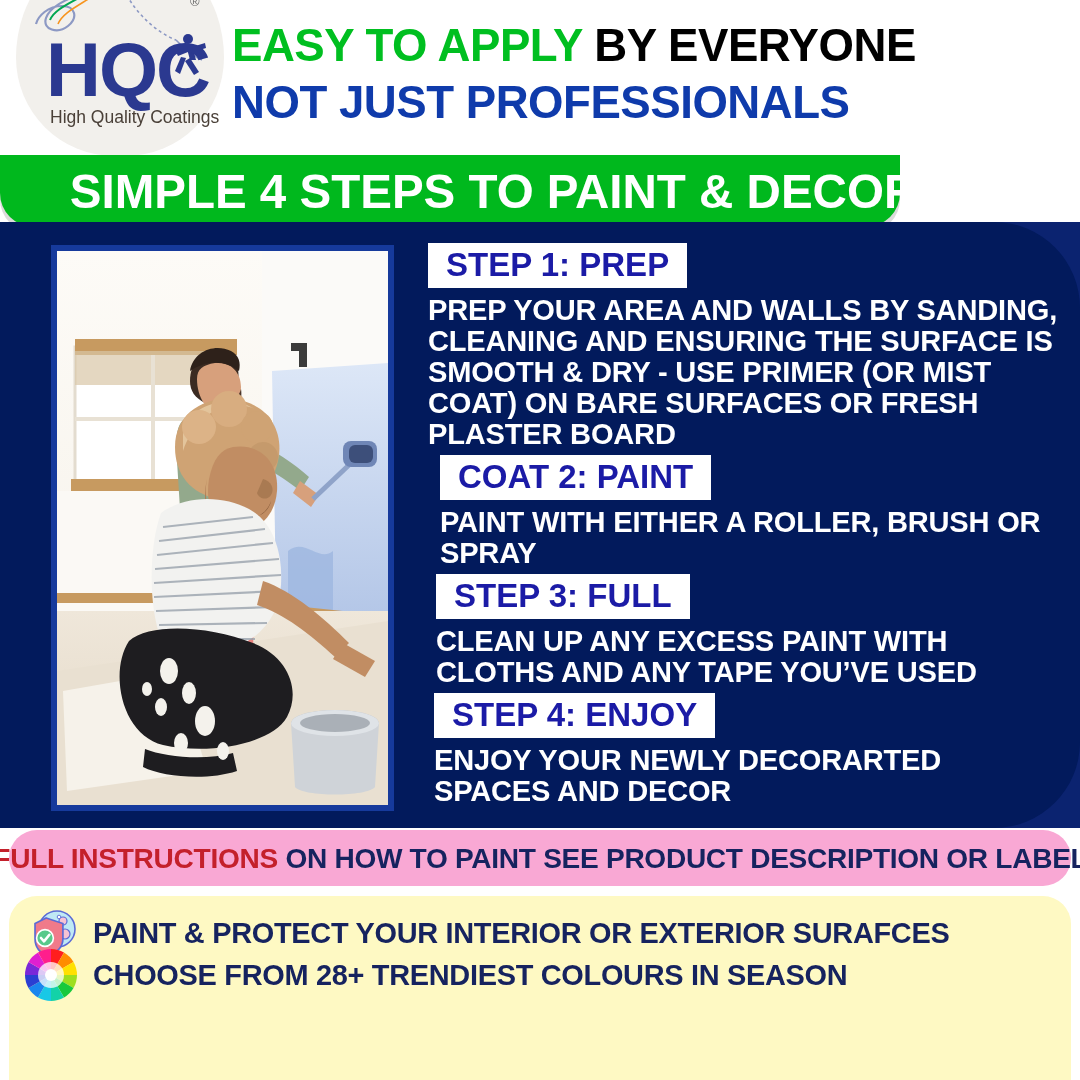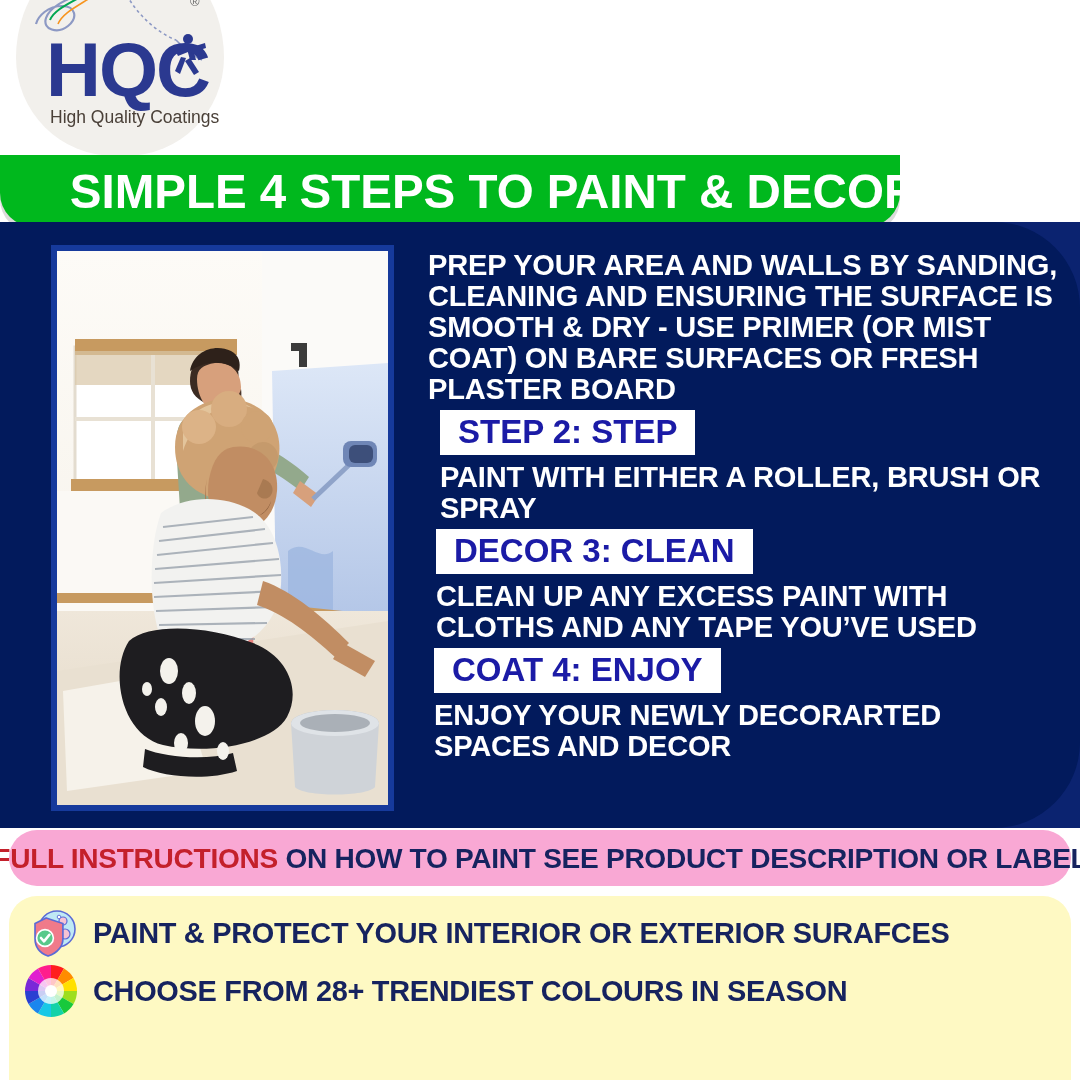--- a/index.html
+++ b/index.html
@@ -111,21 +111,21 @@
   
   #features-card {
     position:absolute; left:9px; top:896px; width:1062px; height:184px;
     background:#fef9c3; border-radius:28px 28px 0 0;
   }
   .feature-row {
     position:absolute; left:0; width:1062px; height:58px;
     display:flex; align-items:center;
   }
   #feature-row-0 { top:8px; }
-  #feature-row-1 { top:66px;text-align:right; }
+  #feature-row-1 { top:50px;text-align:right; }
   #feature-row-2 { top:122px; }
   .feature-icon {
     width:84px; min-width:84px; height:58px;
     display:flex; align-items:center; justify-content:center;
   }
   .feature-text {
     color:#16235f; font-weight:bold; font-size:29.5px;
     letter-spacing:-0.3px; white-space:nowrap;
     transform:scaleX(0.98); transform-origin:left center;
   }
@@ -166,20 +166,28 @@
       </g>
 
       <text x="174" y="62" font-family="Liberation Sans, sans-serif" font-size="13" fill="#6b6b6b">®</text>
 
       <text x="30" y="152" font-family="Liberation Sans, sans-serif" font-size="76" font-weight="bold" fill="#2b3990" letter-spacing="-2">HQC</text>
 
       <text x="34" y="179" font-family="Liberation Sans, sans-serif" font-size="17.5" fill="#4a4038">High Quality Coatings</text>
     </svg>
   </div>
 
+  <div id="headline">
+    <div class="headline-row">
+      <span id="hl-green">EASY TO APPLY</span><span id="hl-black"> BY EVERYONE</span>
+    </div>
+    <div class="headline-row" id="headline-row-2">
+      <span id="hl-blue">NOT JUST PROFESSIONALS</span>
+    </div>
+  </div>
 </div>
 
 <div id="green-banner">
   <div id="green-banner-inner">
     <span id="banner-text">SIMPLE 4 STEPS TO PAINT &amp; DECORATE</span>
   </div>
 </div>
 
 <div id="panel-outer">
   <div id="panel-inner"></div>
@@ -295,35 +303,36 @@
       <path d="M234,472 L238,536 C246,546 310,546 318,536 L322,472 Z" fill="#cfd3d8"></path>
       <ellipse cx="278" cy="472" rx="44" ry="13" fill="#dfe3e7"></ellipse>
       <ellipse cx="278" cy="472" rx="35" ry="9" fill="#aab0b7"></ellipse>
     </g>
   </svg>
 </div>
 
 <div id="steps">
 
   <div class="step-block indent-1">
+    <span class="step-chip">STEP 1: PREP</span>
     <div class="step-body">PREP YOUR AREA AND WALLS BY SANDING, CLEANING AND ENSURING THE SURFACE IS SMOOTH &amp; DRY - USE PRIMER (OR MIST COAT) ON BARE SURFACES OR FRESH PLASTER BOARD</div>
   </div>
 
   <div class="step-block indent-2">
-    <span class="step-chip">STEP 2: STEP</span>
+    <span class="step-chip">COAT 2: PAINT</span>
     <div class="step-body">PAINT WITH EITHER A ROLLER, BRUSH OR SPRAY</div>
   </div>
 
   <div class="step-block indent-3">
-    <span class="step-chip">DECOR 3: CLEAN</span>
+    <span class="step-chip">STEP 3: FULL</span>
     <div class="step-body">CLEAN UP ANY EXCESS PAINT WITH CLOTHS AND ANY TAPE YOU’VE USED</div>
   </div>
 
   <div class="step-block indent-4">
-    <span class="step-chip">COAT 4: ENJOY</span>
+    <span class="step-chip">STEP 4: ENJOY</span>
     <div class="step-body">ENJOY YOUR NEWLY DECORARTED SPACES AND DECOR</div>
   </div>
 
 </div>
 
 <div id="instructions-bar">
   <span id="instructions-text"><span id="instr-red">FULL INSTRUCTIONS</span><span id="instr-navy"> ON HOW TO PAINT SEE PRODUCT DESCRIPTION OR LABEL</span></span>
 </div>
 
 <div id="features-card">

